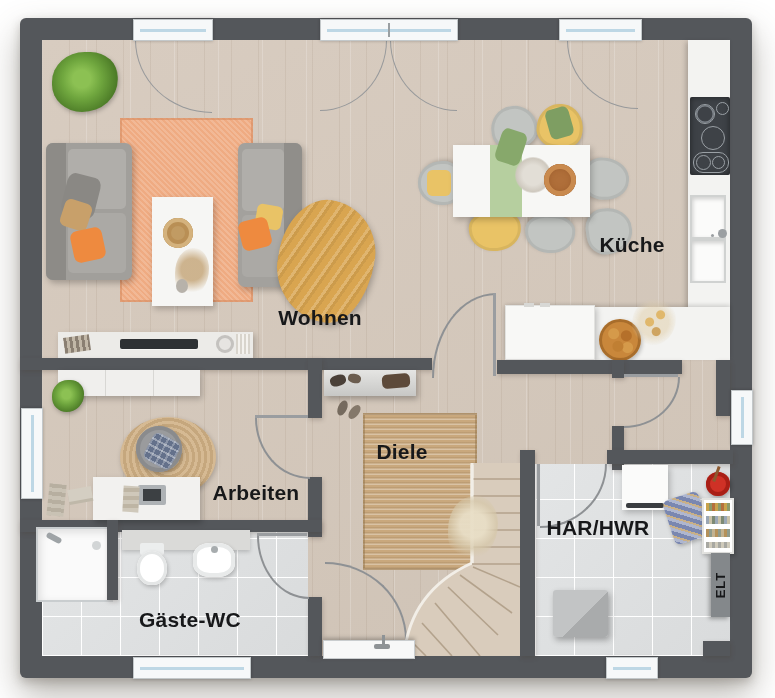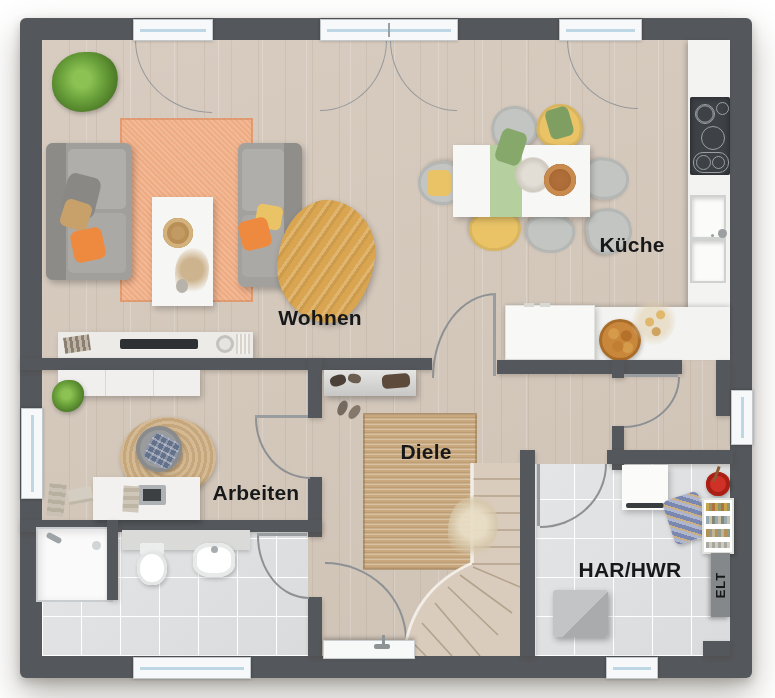--- a/index.html
+++ b/index.html
@@ -296,18 +296,19 @@
         <div class="glass"></div>
       </div>
   <div class="abs" style="left:303px;top:622px;width:90px;height:17px;background:#f7f8f8;border:1px solid #c9cdcf;box-shadow:0 -2px 4px rgba(0,0,0,.25);">
     <div class="abs" style="left:50px;top:3px;width:16px;height:5px;background:#8e9396;border-radius:2px;"></div>
     <div class="abs" style="left:58px;top:-6px;width:3px;height:10px;background:#8e9396;"></div>
   </div>
 
   <div class="rlabel" style="left:300px;top:300px;">Wohnen</div>
   <div class="rlabel" style="left:612px;top:227px;">Küche</div>
   <div class="rlabel" style="left:236px;top:475px;">Arbeiten</div>
-  <div class="rlabel" style="left:406px;top:434px;text-align:center;">Diele</div>
-  <div class="rlabel" style="left:578px;top:552px;margin-left:32px;">HAR/HWR</div>
+  <div class="rlabel" style="left:382px;top:434px;text-align:center;">Diele</div>
+  <div class="rlabel" style="left:578px;top:510px;">HAR/HWR</div>
+  <div class="rlabel" style="left:170px;top:602px;">Gäste-WC</div>
   <div class="rlabel vert" style="left:700px;top:567px;">ELT</div>
 
  </div>
 </div>
 
 </body></html>

